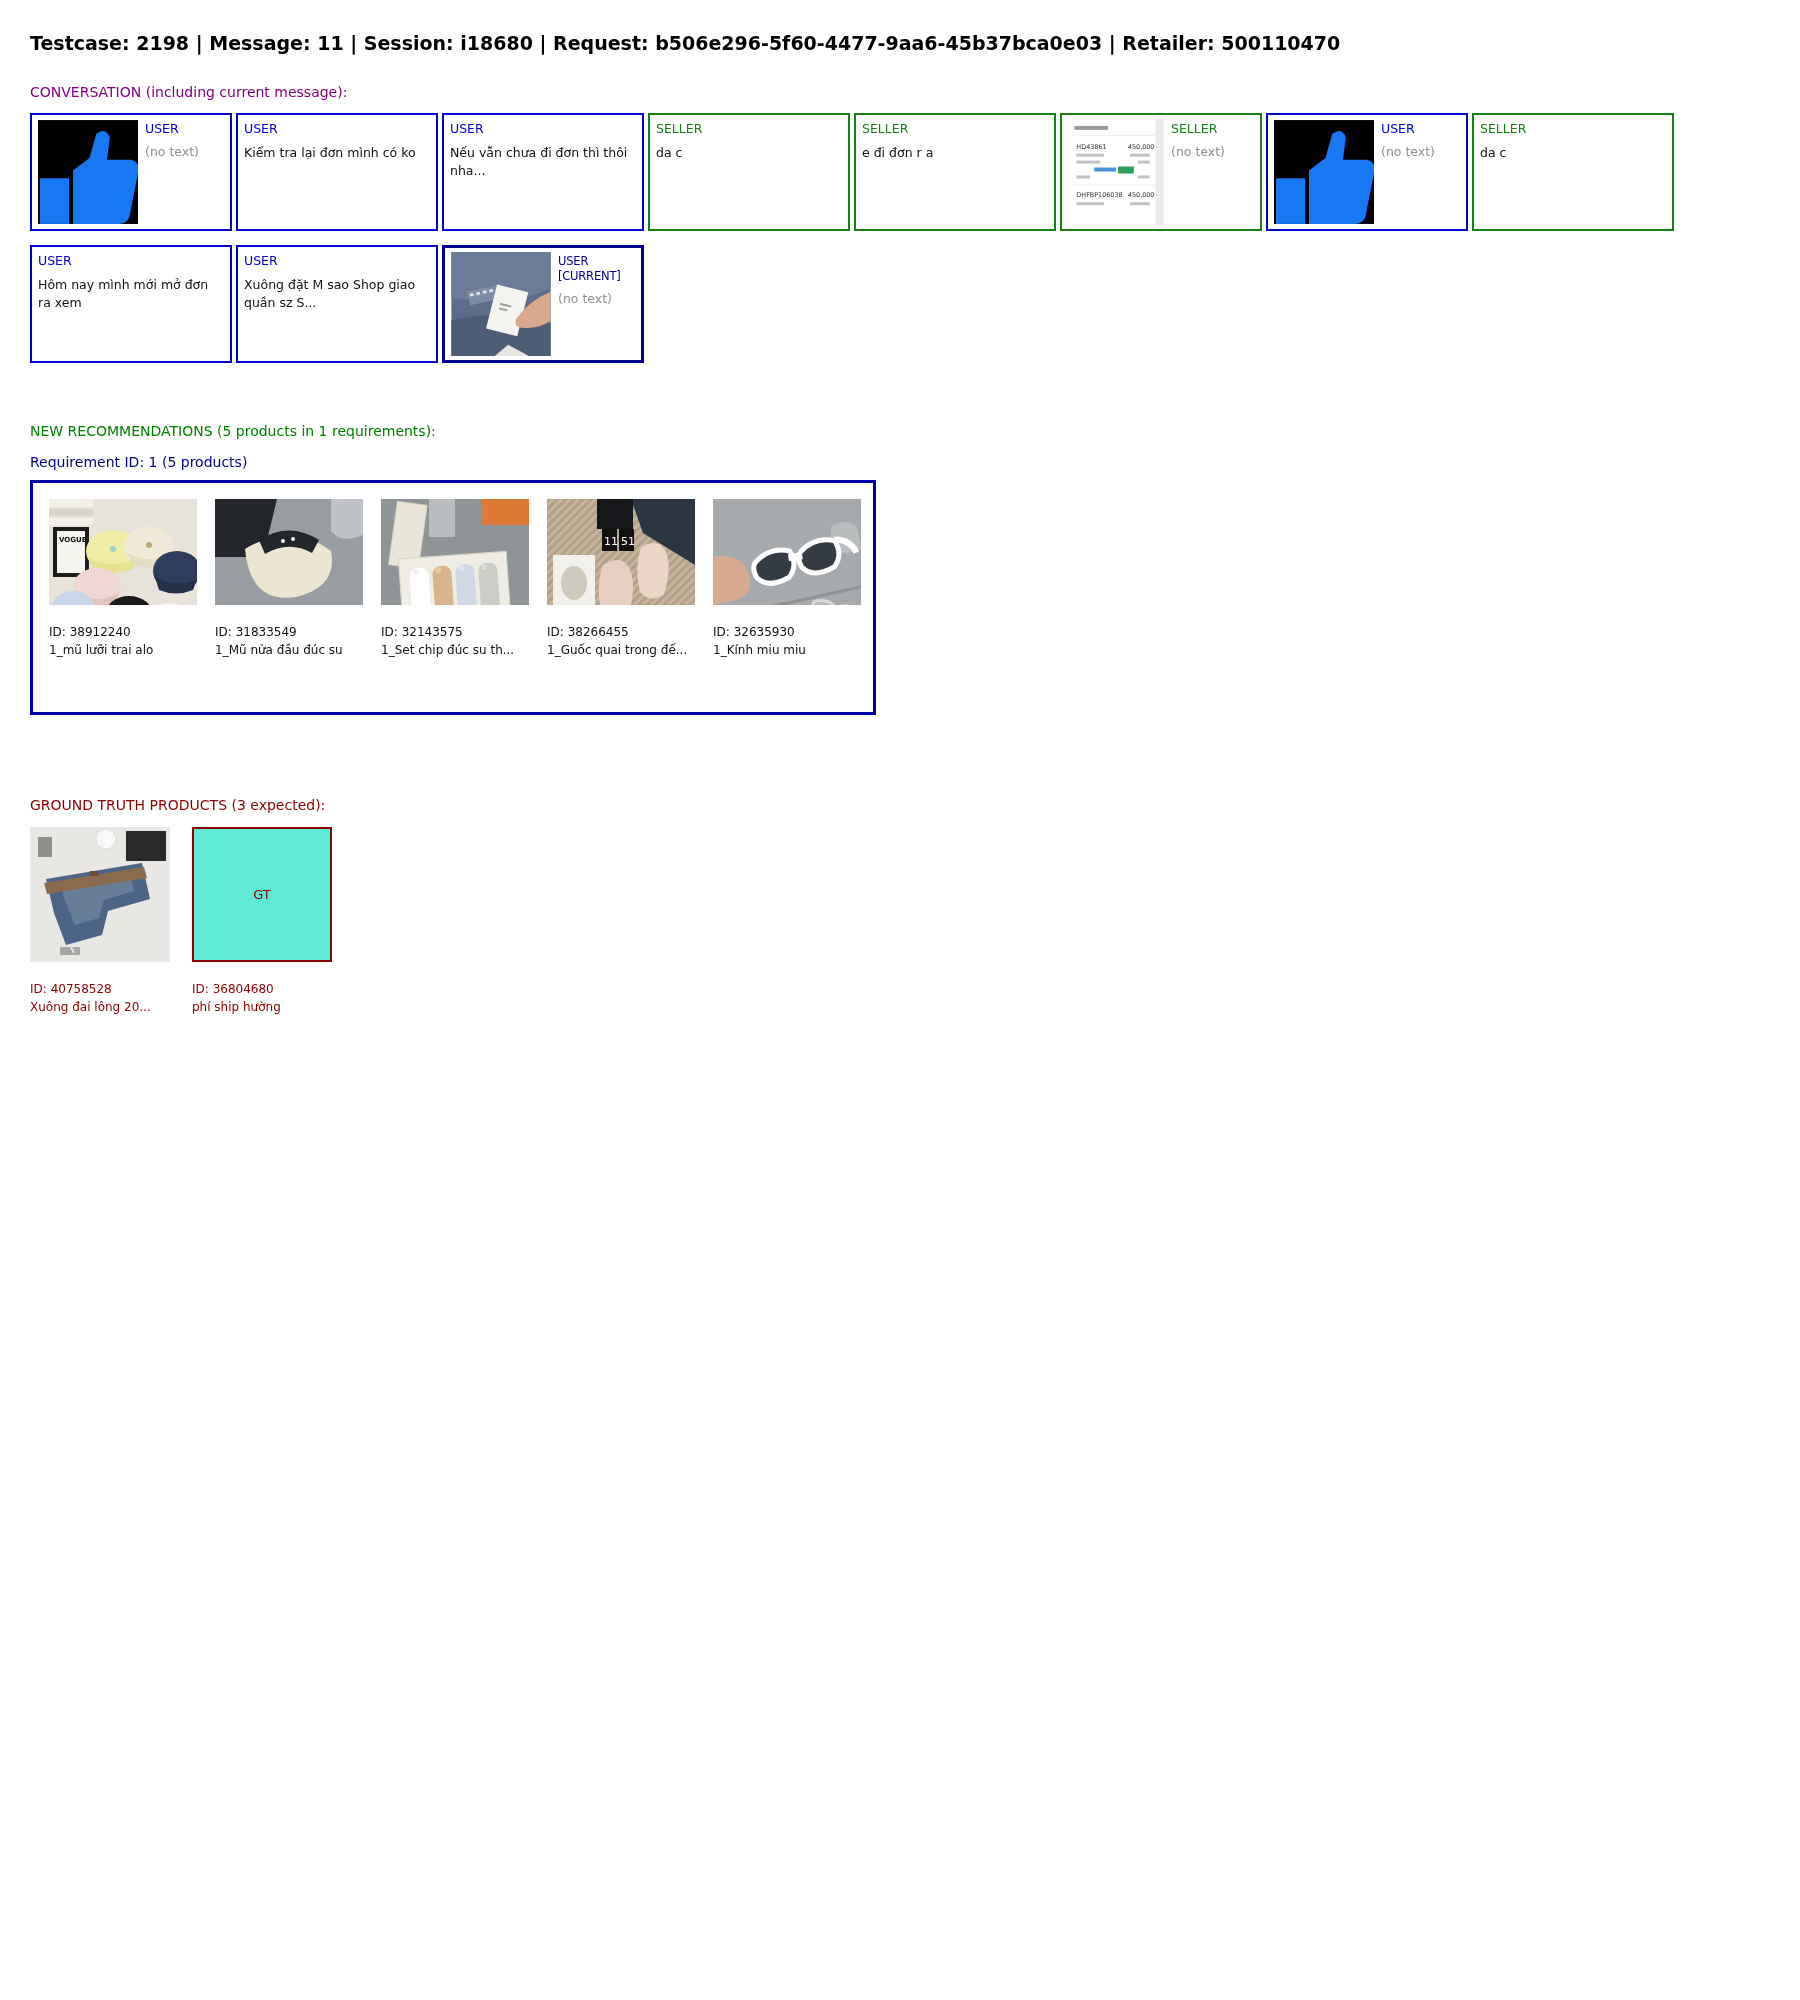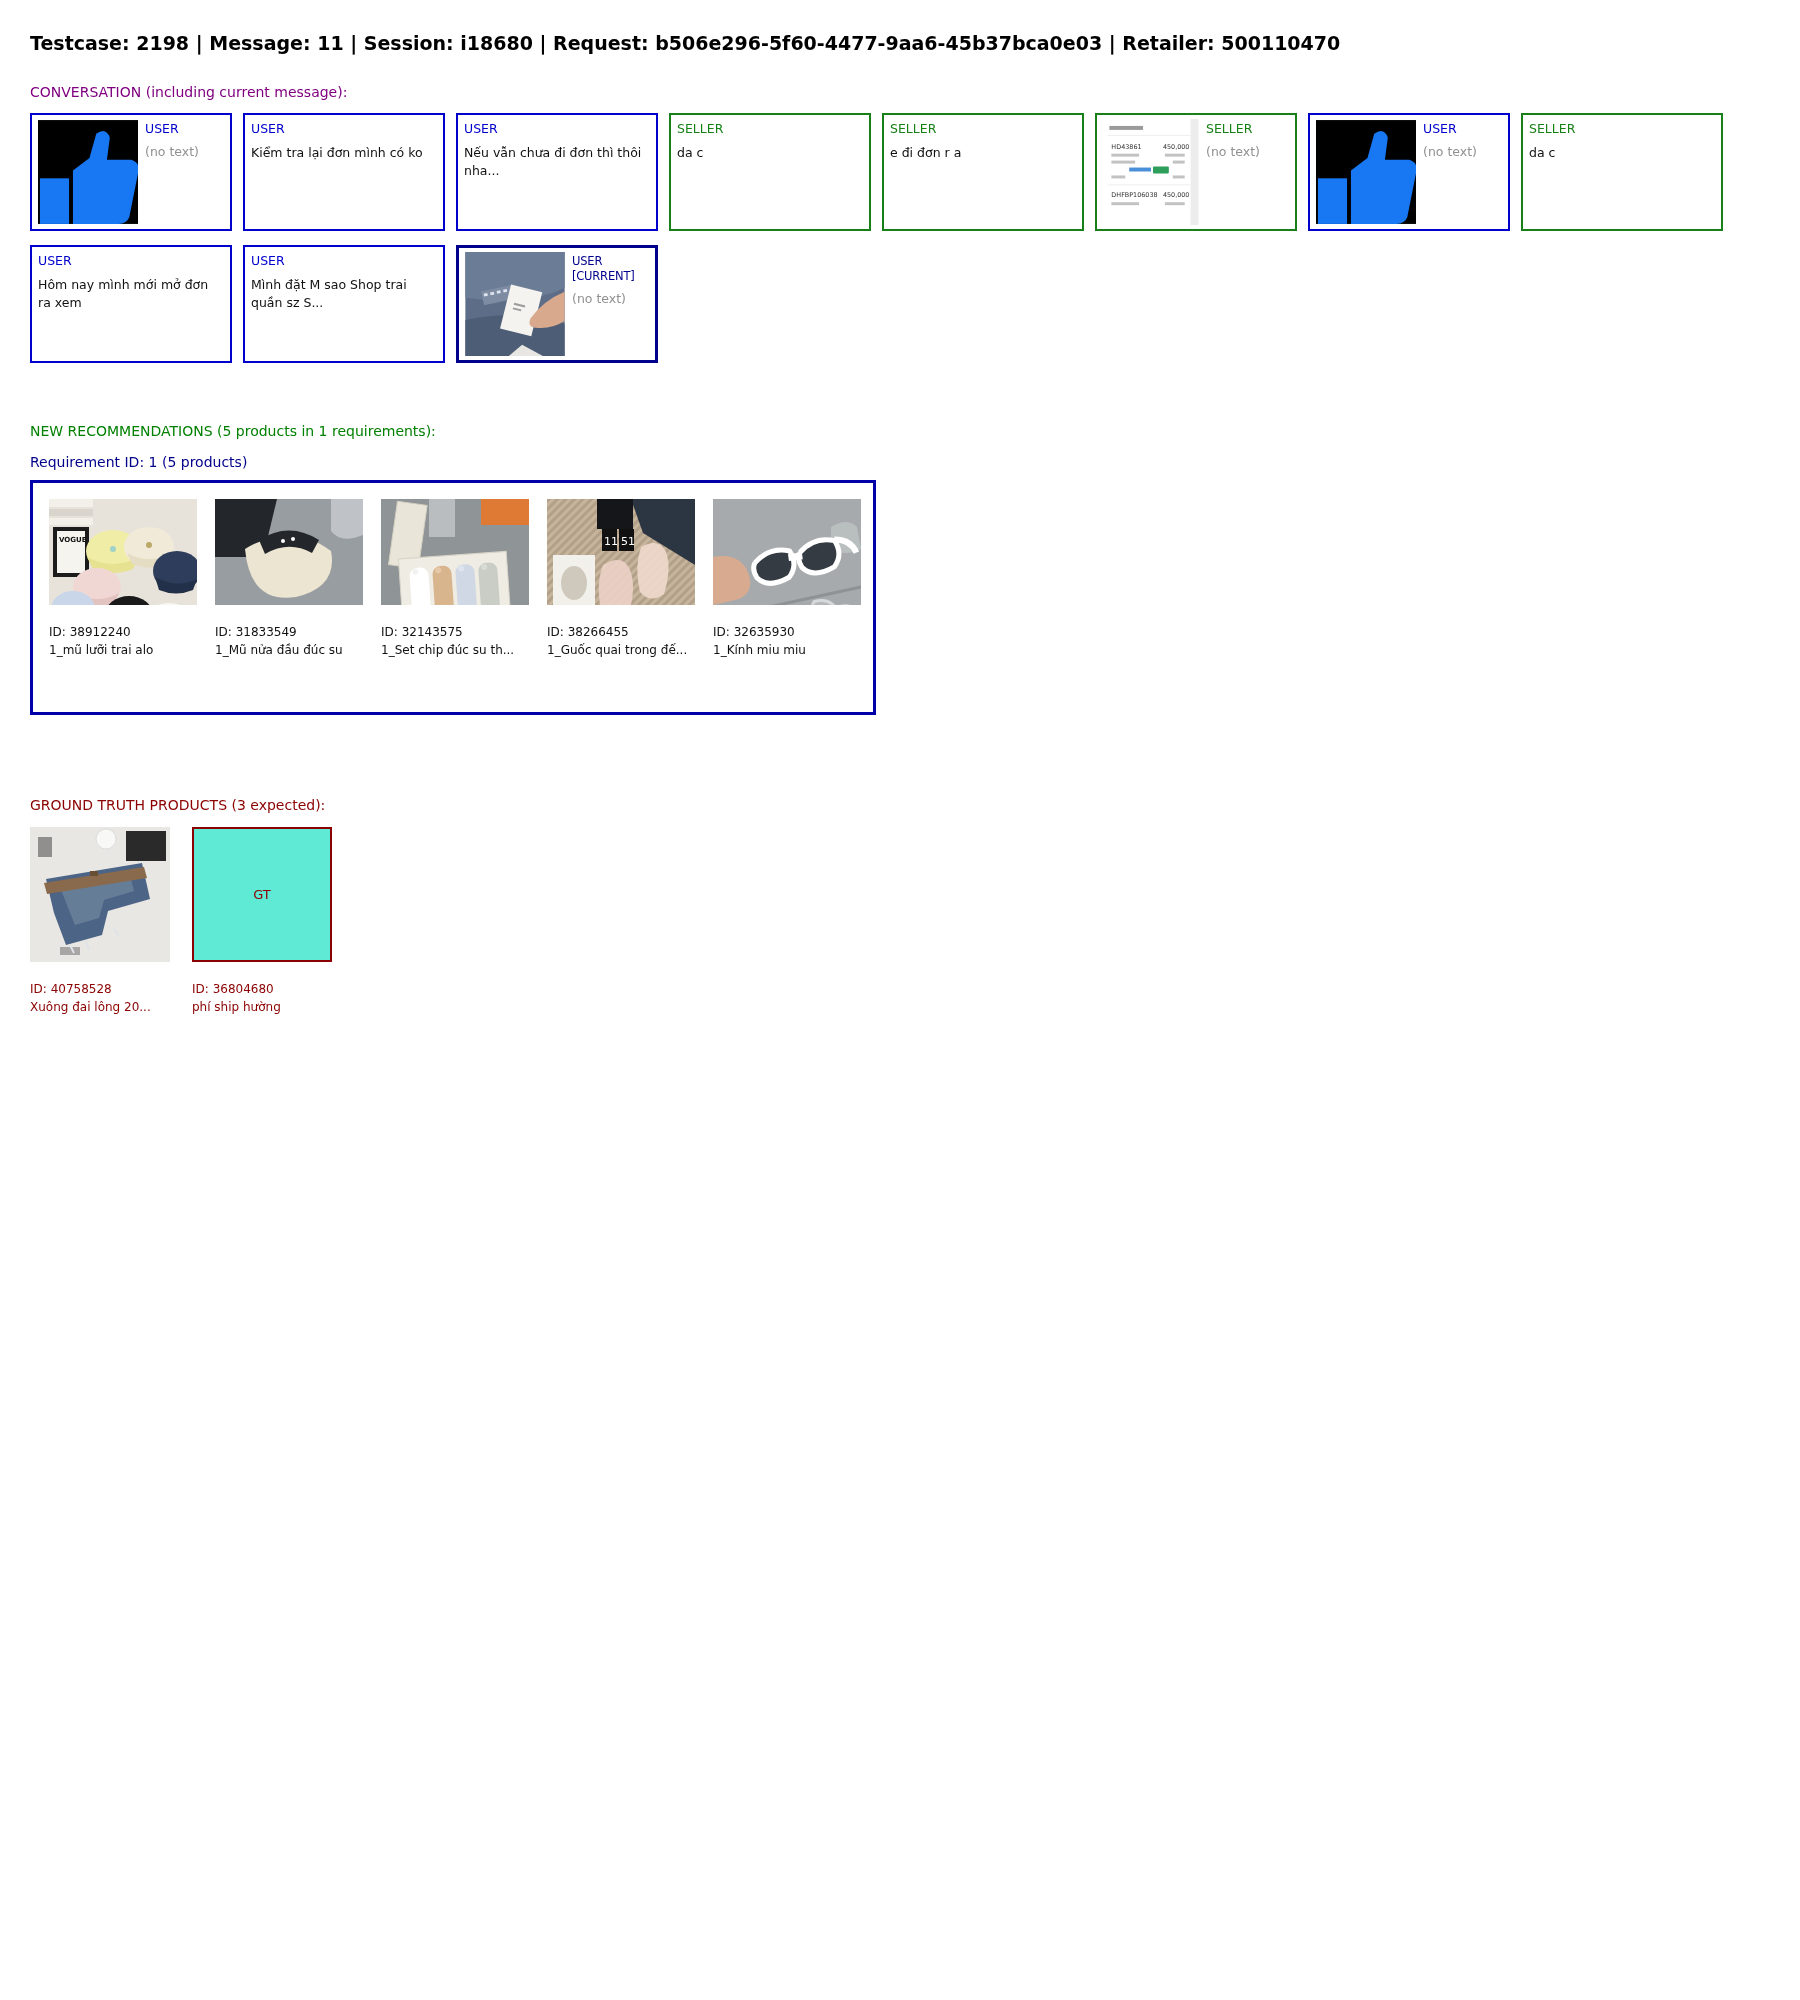--- a/index.html
+++ b/index.html
@@ -12,21 +12,21 @@
   }
   h1[data-name="page-title"] { font-size:19px; font-weight:bold; margin:6px 0 30px 0; color:#000; }
 
   .sec-heading { font-size:14px; font-weight:400; }
   .sec-conv { color:#800080; margin:0 0 13px 0; }
   .sec-rec  { color:#008000; margin:60px 0 0 0; }
   .req-heading { color:#00008B; font-size:14px; margin:15px 0 10px 0; }
   .sec-gt   { color:#8B0000; margin:82px 0 14px 0; }
 
   
-  .msg-grid { display:flex; flex-wrap:wrap; gap:14px 11px; width:1740px; }
+  .msg-grid { display:flex; flex-wrap:wrap; gap:14px 4px; width:1740px; }
   .msg-card {
     width:202px; height:118px; border:2px solid #999; background:#fff;
     display:flex; gap:7px; padding:4px 6px; overflow:hidden;
   }
   .msg-card.user   { border-color:#0000CC; }
   .msg-card.seller { border-color:#178017; }
   .msg-card.current{ border:3px solid #00008B; }
   .msg-body { flex:1 1 auto; min-width:0; }
   .msg-role { font-size:12.5px; line-height:1.3; margin-top:2px; }
   .user   .msg-role { color:#0000CC; }
@@ -148,21 +148,21 @@
     </div>
     <div class="msg-card user" data-name="message-card">
       <div class="msg-body" data-name="message-body">
         <div class="msg-role" data-name="message-role-label">USER</div>
         <div class="msg-text" data-name="message-text">Hôm nay mình mới mở đơn ra xem</div>
       </div>
     </div>
     <div class="msg-card user" data-name="message-card">
       <div class="msg-body" data-name="message-body">
         <div class="msg-role" data-name="message-role-label">USER</div>
-        <div class="msg-text" data-name="message-text">Mình đặt M sao Shop trai quần sz S...</div>
+        <div class="msg-text" data-name="message-text">Xuông đặt M sao Shop giao quần sz S...</div>
       </div>
     </div>
     <div class="msg-card user current" data-name="message-card-current">
       <div class="msg-img" data-name="jeans-tag-image">
     <svg width="100" height="104" viewBox="0 0 105 110" data-name="jeans-photo-icon">
       <rect width="105" height="110" fill="#5d6d87"></rect>
       <path d="M0 0 h105 v38 q-42 20 -105 10 z" fill="#6b7c96"></path>
       <path d="M0 72 q52 -12 105 4 V110 H0 z" fill="#4e5d76"></path>
       <g transform="rotate(-12 35 46)">
         <rect x="18" y="38" width="36" height="15" fill="#7d8ca3"></rect>

